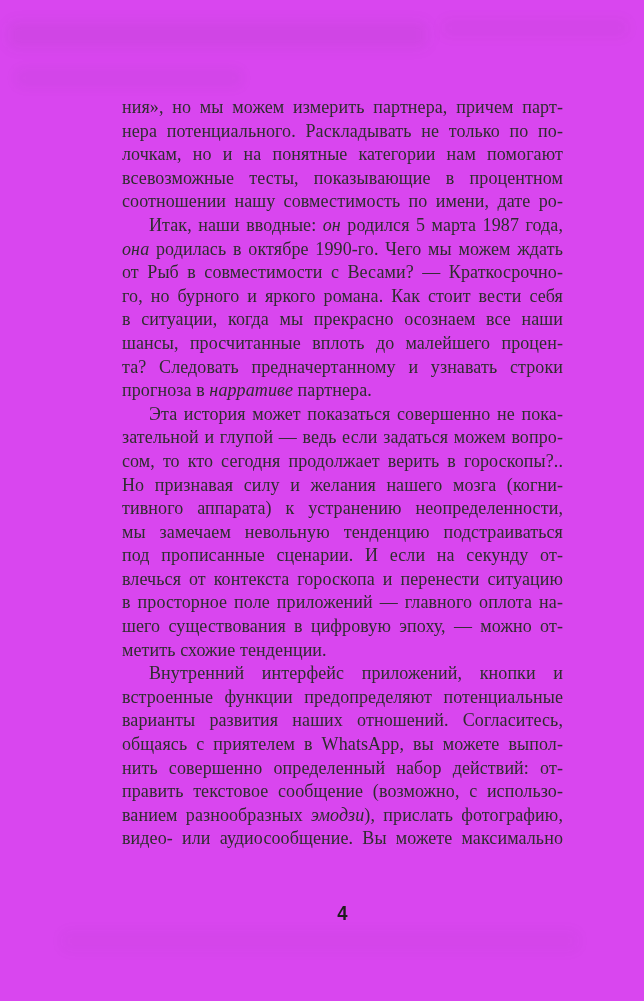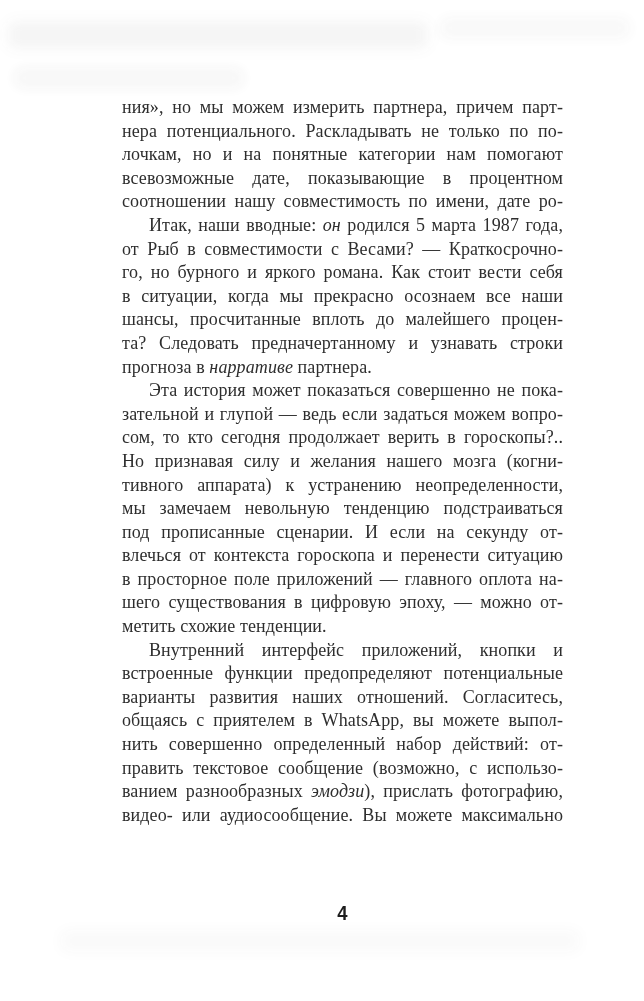--- a/index.html
+++ b/index.html
@@ -3,21 +3,21 @@
 <meta charset="utf-8">
 <style>
   * { margin: 0; padding: 0; box-sizing: border-box; }
   html, body { background: #e8e8e8; }
   body { font-family: "Liberation Serif", serif; }
 
   .page {
     position: relative;
     width: 644px;
     height: 1001px;
-    background: #ffffff;
+    background: #d946ef;
     overflow: hidden;
   }
 
   
   .artifact {
     position: absolute;
     background: rgba(60,60,60,0.055);
     filter: blur(7px);
     border-radius: 8px;
     pointer-events: none;
@@ -69,23 +69,24 @@
 <div class="page">
   <div class="artifact a1"></div>
   <div class="artifact a2"></div>
   <div class="artifact a3"></div>
   <div class="artifact a4"></div>
 
   <div class="text-block">
       <div class="line">ния», но мы можем измерить партнера, причем парт-</div>
       <div class="line">нера потенциального. Раскладывать не только по по-</div>
       <div class="line">лочкам, но и на понятные категории нам помогают</div>
-      <div class="line">всевозможные дате, показывающие в процентном</div>
+      <div class="line">всевозможные тесты, показывающие в процентном</div>
       <div class="line">соотношении нашу совместимость по имени, дате ро-</div>
       <div class="line indent">Итак, наши вводные: <i>он</i> родился 5 марта 1987 года,</div>
+      <div class="line"><i>она</i> родилась в октябре 1990-го. Чего мы можем ждать</div>
       <div class="line">от Рыб в совместимости с Весами? — Краткосрочно-</div>
       <div class="line">го, но бурного и яркого романа. Как стоит вести себя</div>
       <div class="line">в ситуации, когда мы прекрасно осознаем все наши</div>
       <div class="line">шансы, просчитанные вплоть до малейшего процен-</div>
       <div class="line">та? Следовать предначертанному и узнавать строки</div>
       <div class="line para-end">прогноза в <i>нарративе</i> партнера.</div>
       <div class="line indent">Эта история может показаться совершенно не пока-</div>
       <div class="line">зательной и глупой — ведь если задаться можем вопро-</div>
       <div class="line">сом, то кто сегодня продолжает верить в гороскопы?..</div>
       <div class="line">Но признавая силу и желания нашего мозга (когни-</div>

